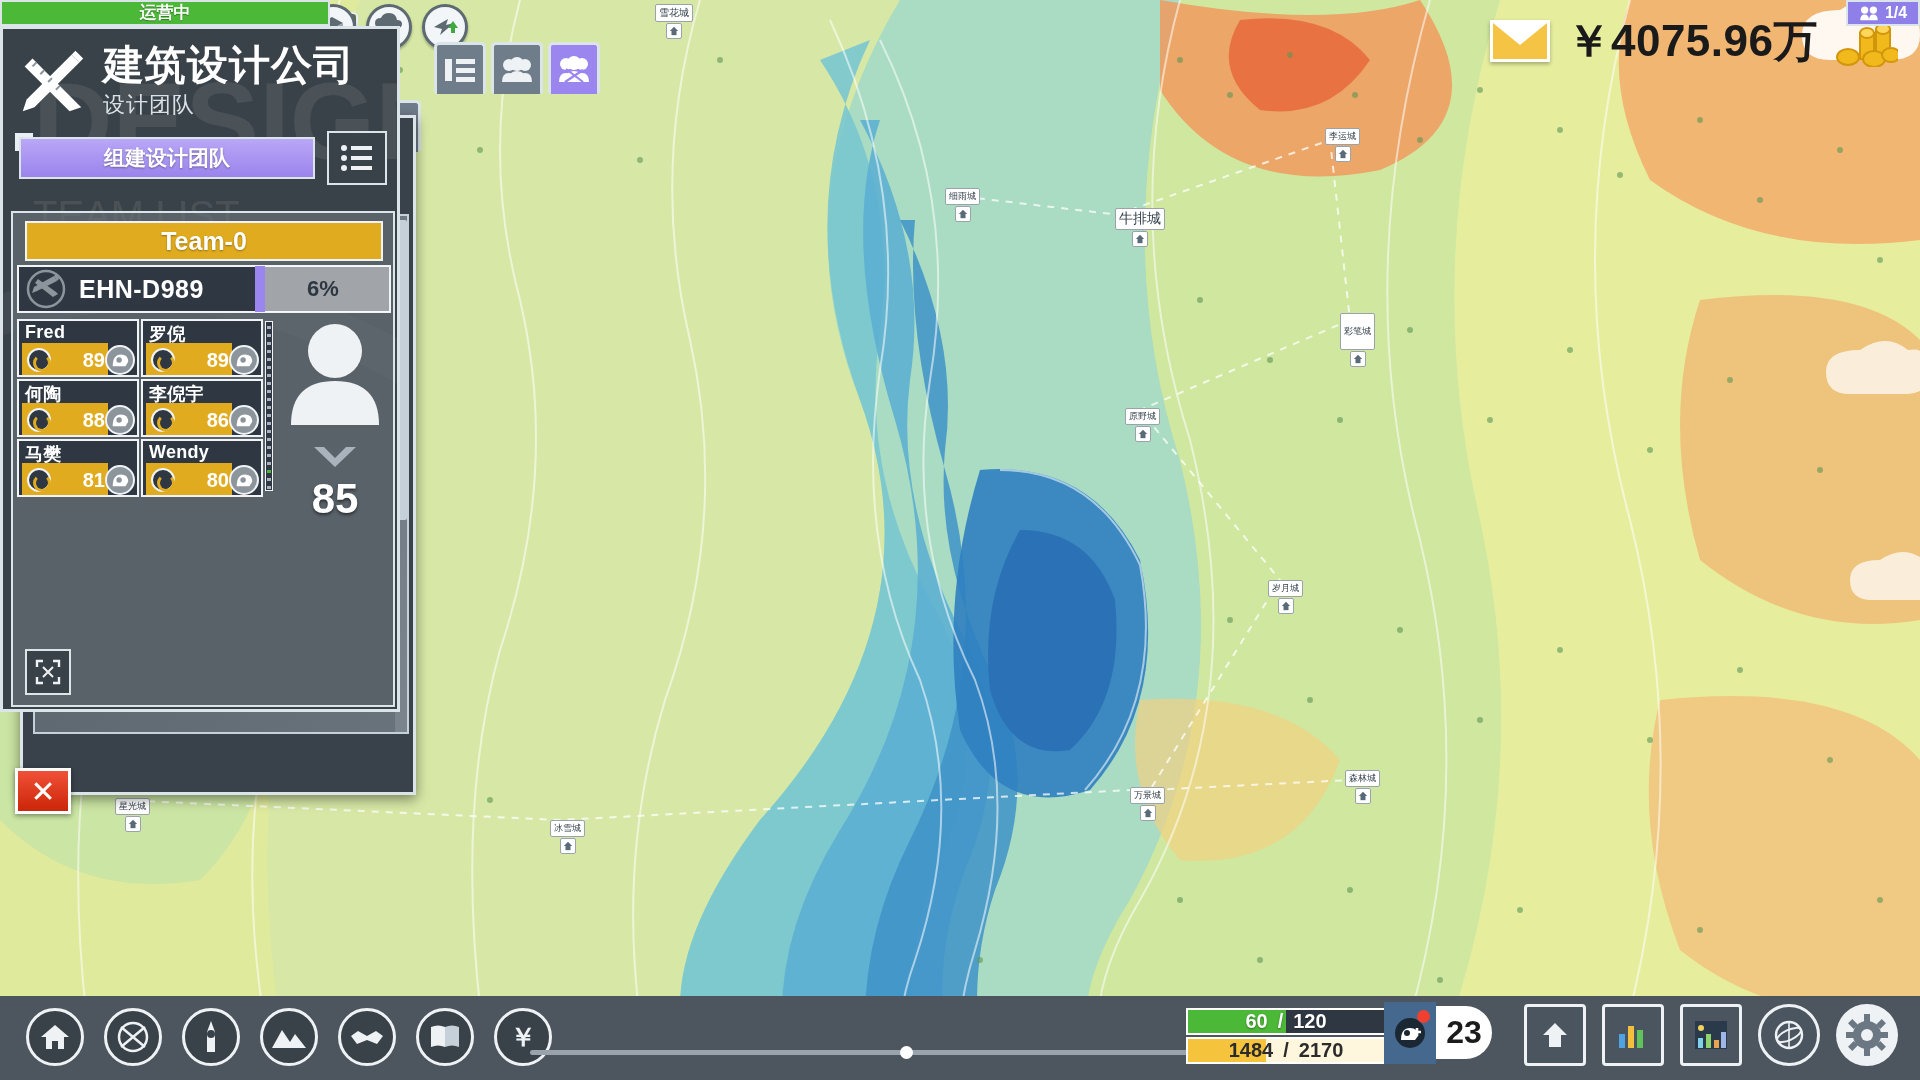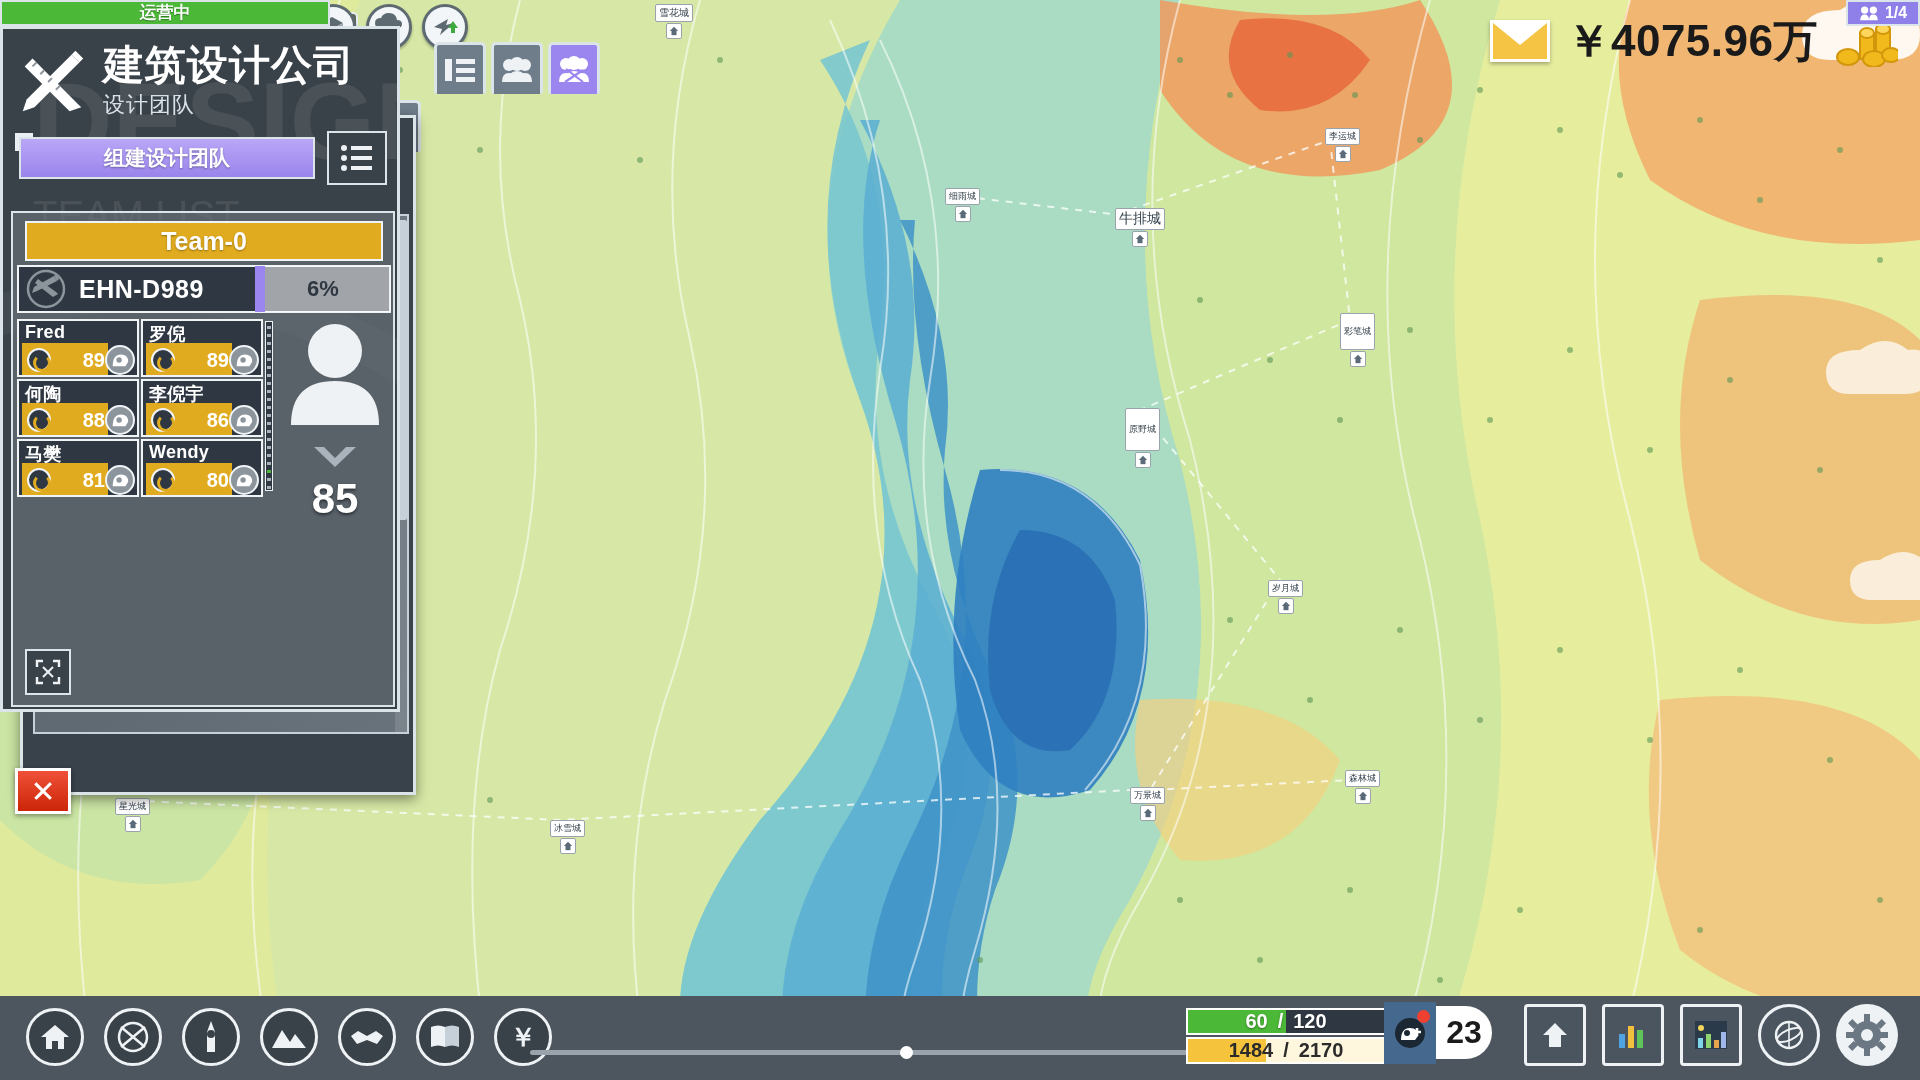--- a/index.html
+++ b/index.html
@@ -388,21 +388,21 @@
       <div style="position: absolute; left: 1340px; top: 313px; text-align: center;">
         <div style="background:#fff;border:1px solid #9aa3ab;border-radius:2px;font-size:9px;color:#33404b;padding:11px 3px;white-space:nowrap;">彩笔城</div>
         <div style="width:16px;height:16px;margin:1px auto 0;background:#fff;border:1px solid #9aa3ab;border-radius:2px;display:flex;align-items:center;justify-content:center;">
           <svg width="10" height="10" viewBox="0 0 12 12">
             <path d="M1,6 L6,1 L11,6 Z" fill="#5a6a78"></path>
             <rect x="3" y="6" width="6" height="5" fill="#5a6a78"></rect>
           </svg>
         </div>
       </div>
       <div style="position: absolute; left: 1125px; top: 408px; text-align: center;">
-        <div style="background:#fff;border:1px solid #9aa3ab;border-radius:2px;font-size:9px;color:#33404b;padding:14px 3px;white-space:nowrap;">原野城</div>
+        <div style="background:#fff;border:1px solid #9aa3ab;border-radius:2px;font-size:9px;color:#33404b;padding:1px 3px;white-space:nowrap;">原野城</div>
         <div style="width:16px;height:16px;margin:1px auto 0;background:#fff;border:1px solid #9aa3ab;border-radius:2px;display:flex;align-items:center;justify-content:center;">
           <svg width="10" height="10" viewBox="0 0 12 12">
             <path d="M1,6 L6,1 L11,6 Z" fill="#5a6a78"></path>
             <rect x="3" y="6" width="6" height="5" fill="#5a6a78"></rect>
           </svg>
         </div>
       </div>
       <div style="position: absolute; left: 1268px; top: 580px; text-align: center;">
         <div style="background:#fff;border:1px solid #9aa3ab;border-radius:2px;font-size:9px;color:#33404b;padding:1px 3px;white-space:nowrap;">岁月城</div>
         <div style="width:16px;height:16px;margin:1px auto 0;background:#fff;border:1px solid #9aa3ab;border-radius:2px;display:flex;align-items:center;justify-content:center;">

